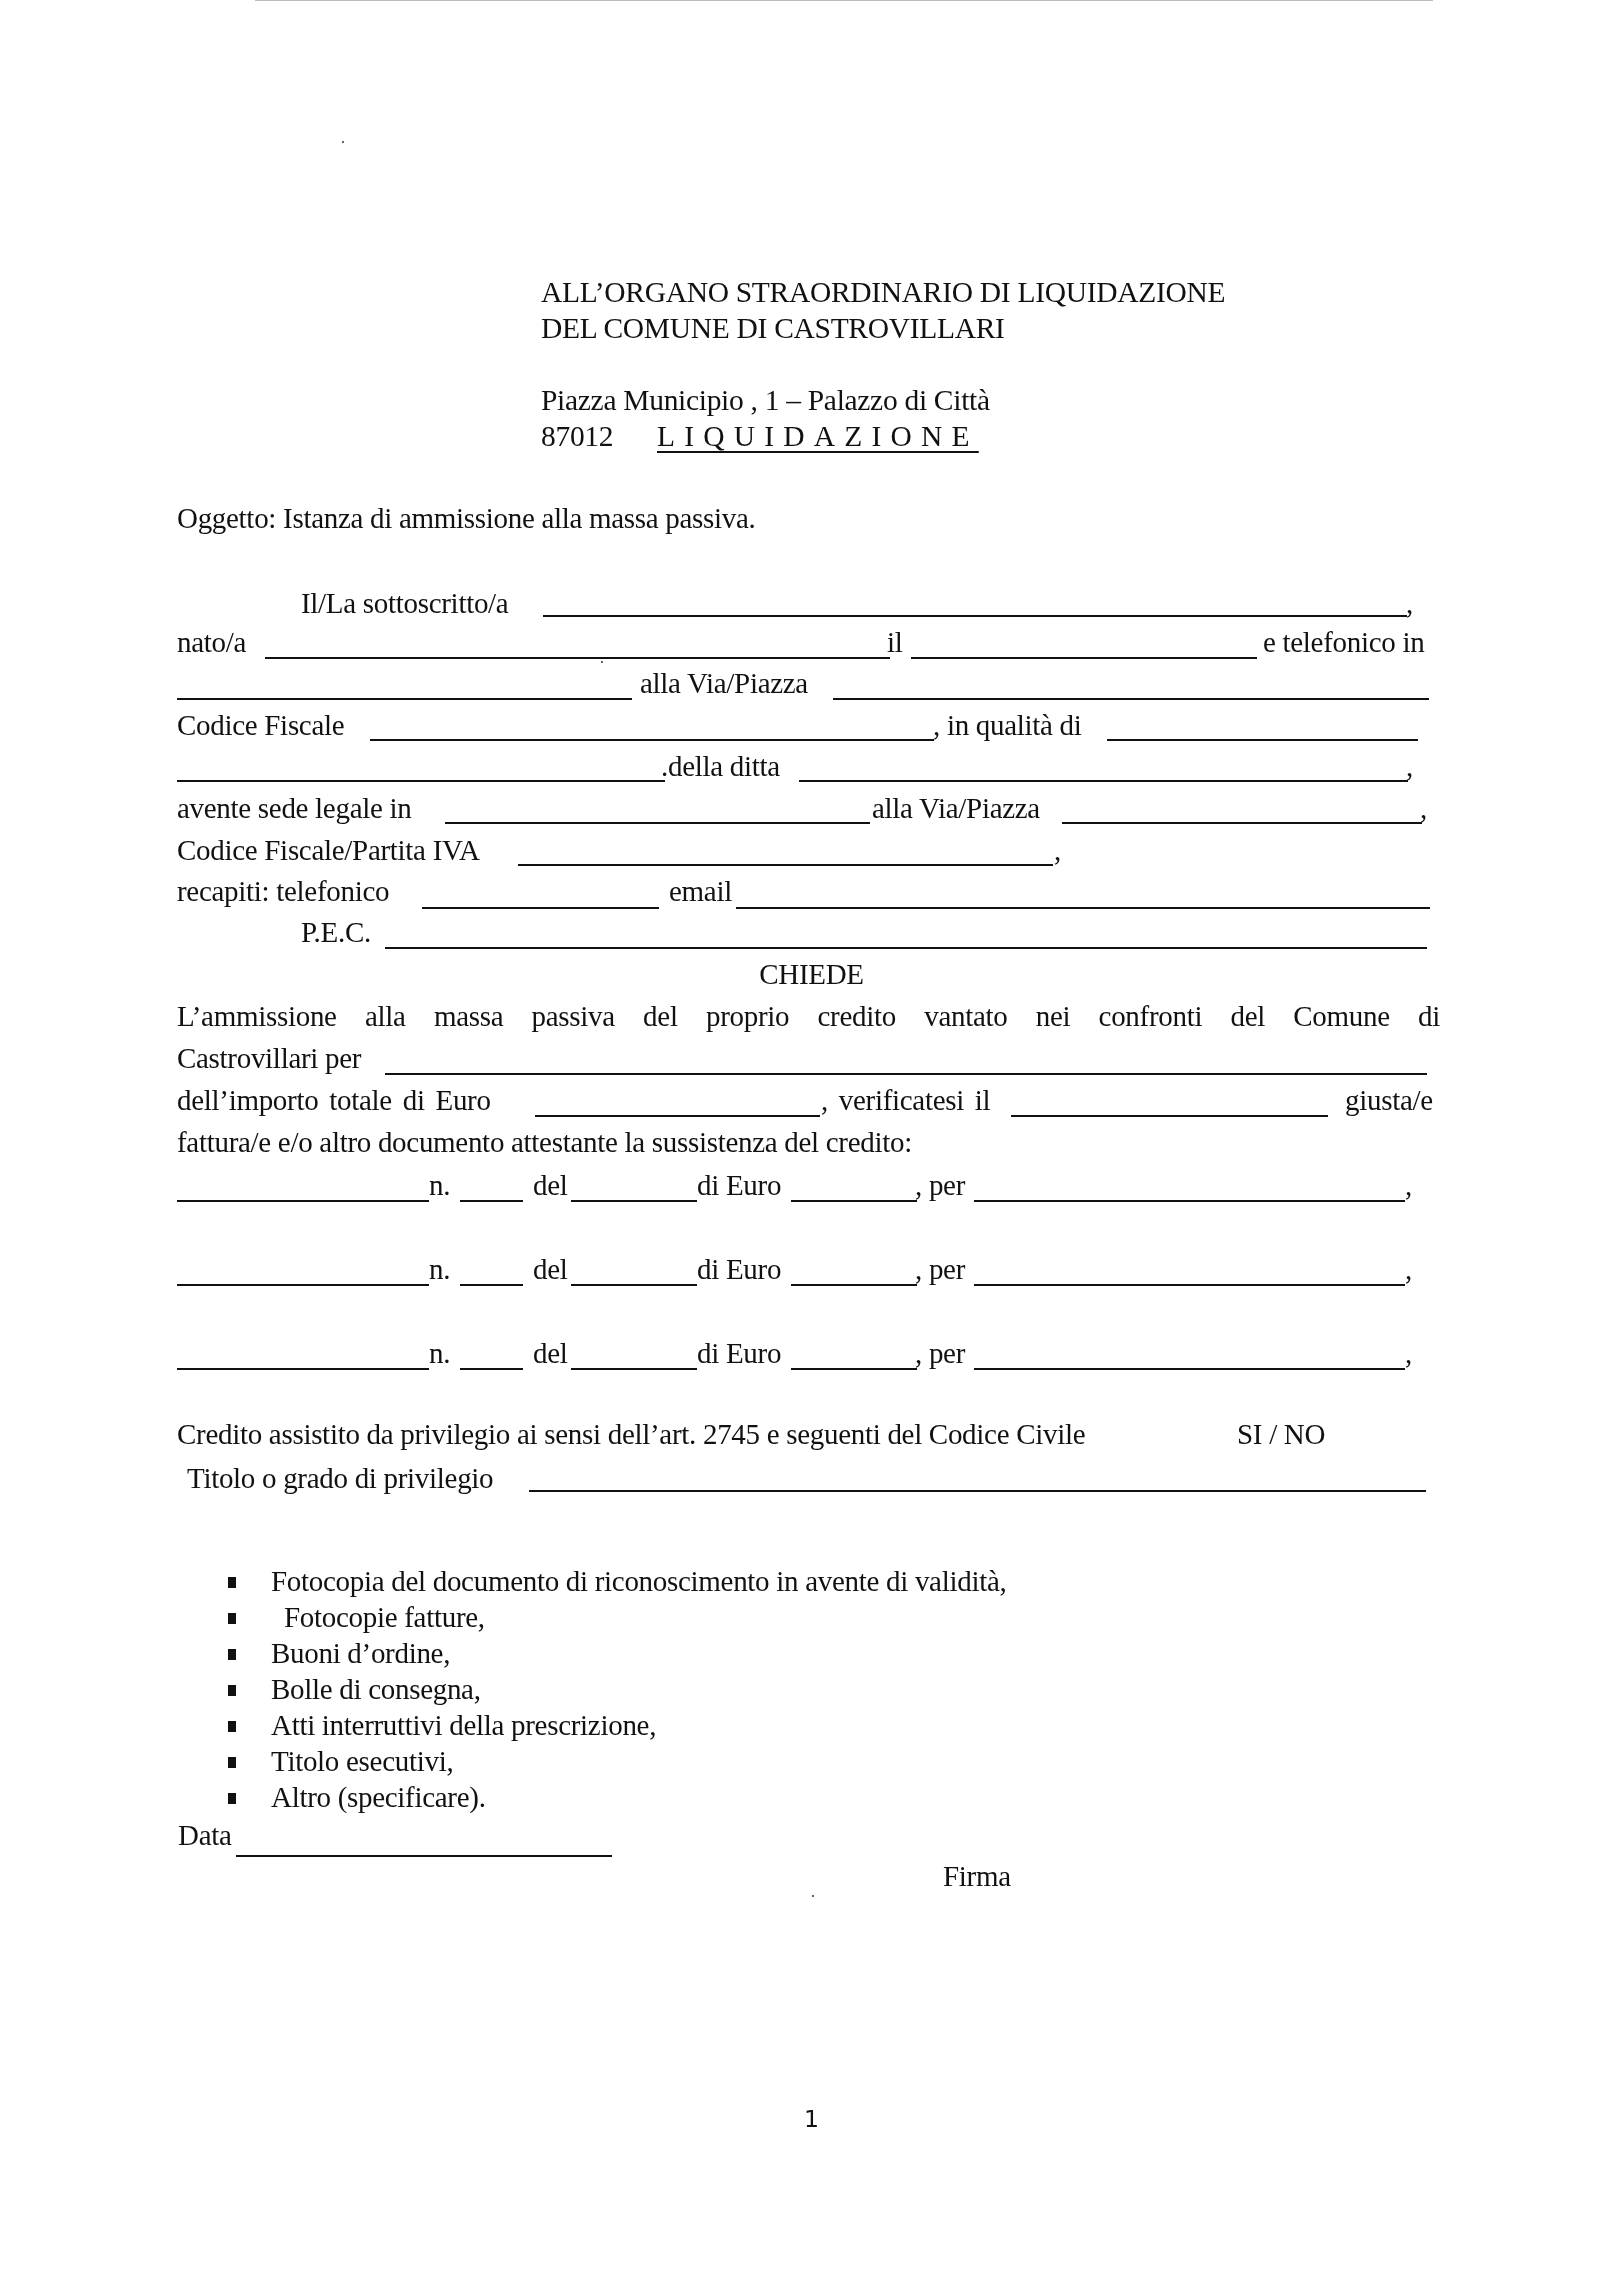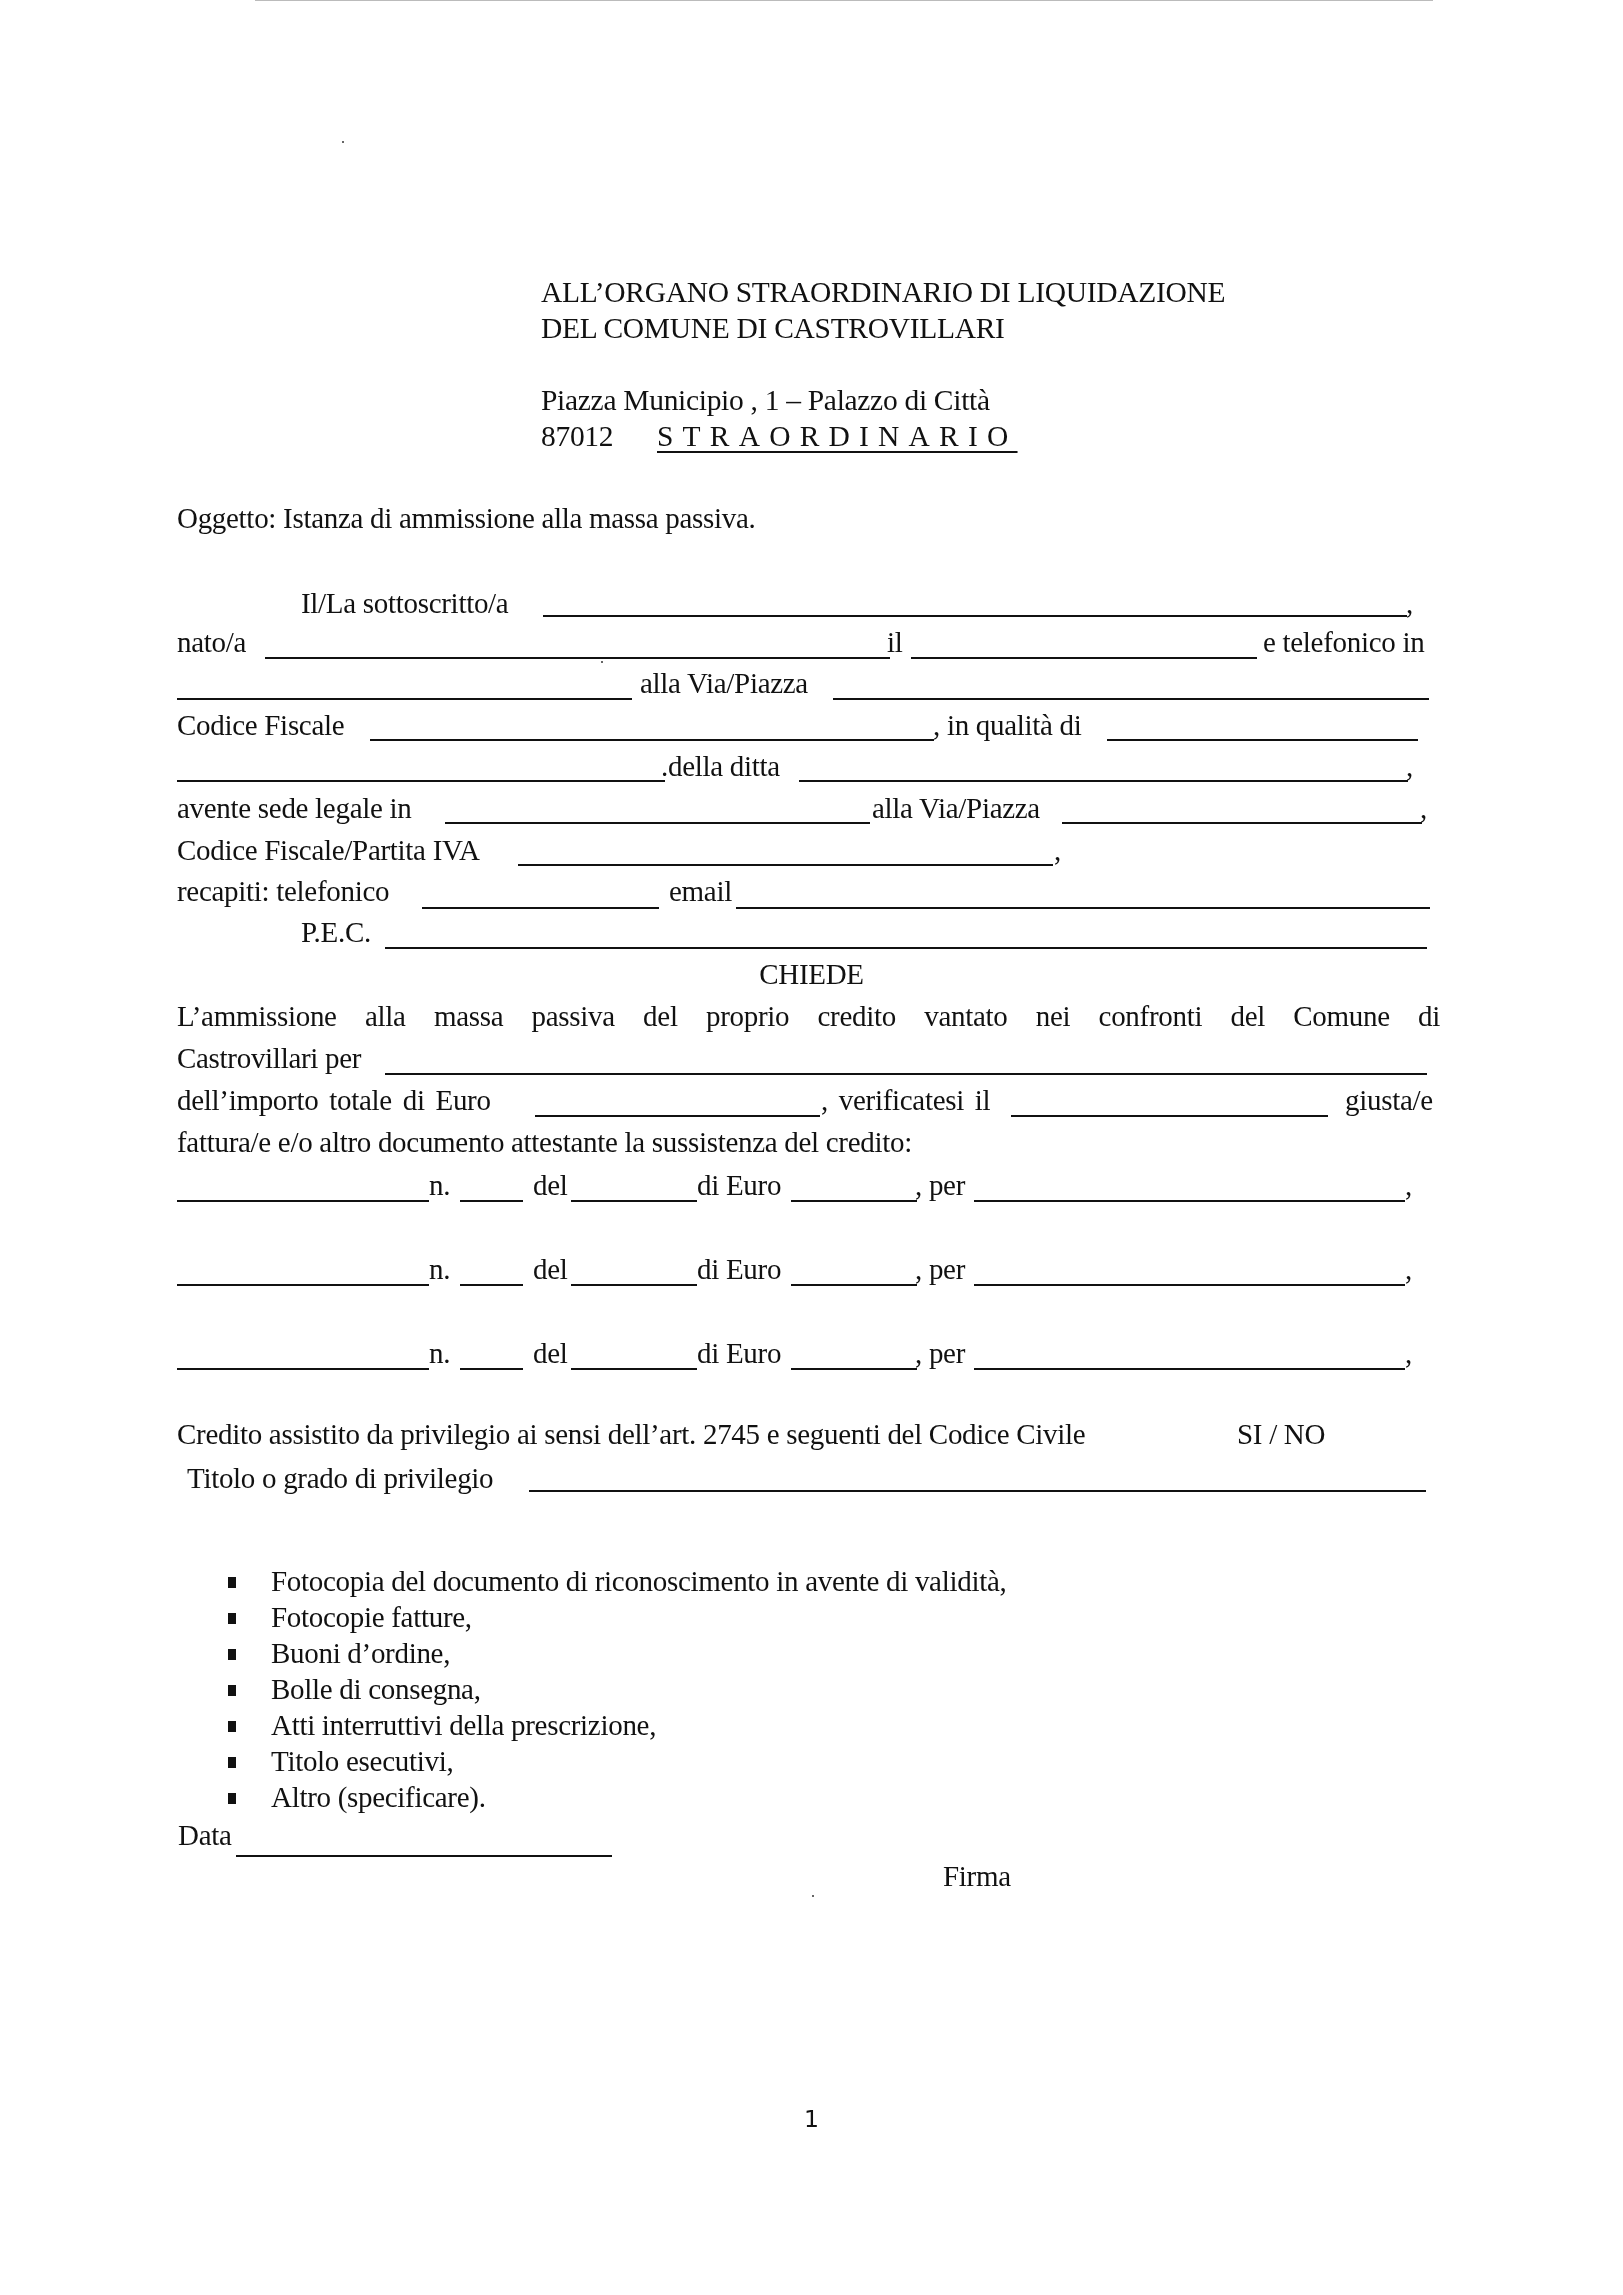--- a/index.html
+++ b/index.html
@@ -20,21 +20,21 @@
 </head>
 <body>
 
 <div class="page">
   <div class="topline"></div>
 
   <div class="t addr" style="top:275px">ALL’ORGANO STRAORDINARIO DI LIQUIDAZIONE</div>
   <div class="t addr" style="top:311px">DEL COMUNE DI CASTROVILLARI</div>
   <div class="t addr" style="top:383px">Piazza Municipio , 1 – Palazzo di Città</div>
   <div class="t addr" style="top:419px">87012</div>
-  <div class="t addr spaced" style="top:419px; left:657px">STRAORDINARIO</div>
+  <div class="t addr spaced" style="top:419px; left:657px">LIQUIDAZIONE</div>
 
   <div class="t" style="left:177px; top:501px">Oggetto: Istanza di ammissione alla massa passiva.</div>
 
   <div class="t" style="left:301px; top:586px">Il/La sottoscritto/a</div>
   <div class="line" style="left:543px; top:615px; width:864px"></div>
   <div class="t" style="left:1406px; top:586px">,</div>
 
   <div class="t" style="left:177px; top:625px">nato/a</div>
   <div class="line" style="left:265px; top:657px; width:625px"></div>
   <div class="t" style="left:887px; top:625px">il</div>
@@ -126,21 +126,21 @@
 
   <div class="t" style="left:177px; top:1417px">Credito assistito da privilegio ai sensi dell’art. 2745 e seguenti del Codice Civile</div>
   <div class="t" style="left:1237px; top:1417px">SI  /  NO</div>
   <div class="t" style="left:187px; top:1461px">Titolo o grado di privilegio</div>
   <div class="line" style="left:529px; top:1490px; width:897px"></div>
 
   <div>
     <div class="bullet" style="left:228px; top:1577px"></div>
     <div class="t" style="left:271px; top:1564px">Fotocopia del documento di riconoscimento in avente di validità,</div>
     <div class="bullet" style="left:228px; top:1613px"></div>
-    <div class="t" style="left:271px; top:1600px">Fotocopie fatture,</div>
+    <div class="t" style="left:284px; top:1600px">Fotocopie fatture,</div>
     <div class="bullet" style="left:228px; top:1649px"></div>
     <div class="t" style="left:271px; top:1636px">Buoni d’ordine,</div>
     <div class="bullet" style="left:228px; top:1685px"></div>
     <div class="t" style="left:271px; top:1672px">Bolle di consegna,</div>
     <div class="bullet" style="left:228px; top:1721px"></div>
     <div class="t" style="left:271px; top:1708px">Atti interruttivi della prescrizione,</div>
     <div class="bullet" style="left:228px; top:1757px"></div>
     <div class="t" style="left:271px; top:1744px">Titolo esecutivi,</div>
     <div class="bullet" style="left:228px; top:1793px"></div>
     <div class="t" style="left:271px; top:1780px">Altro (specificare).</div>

